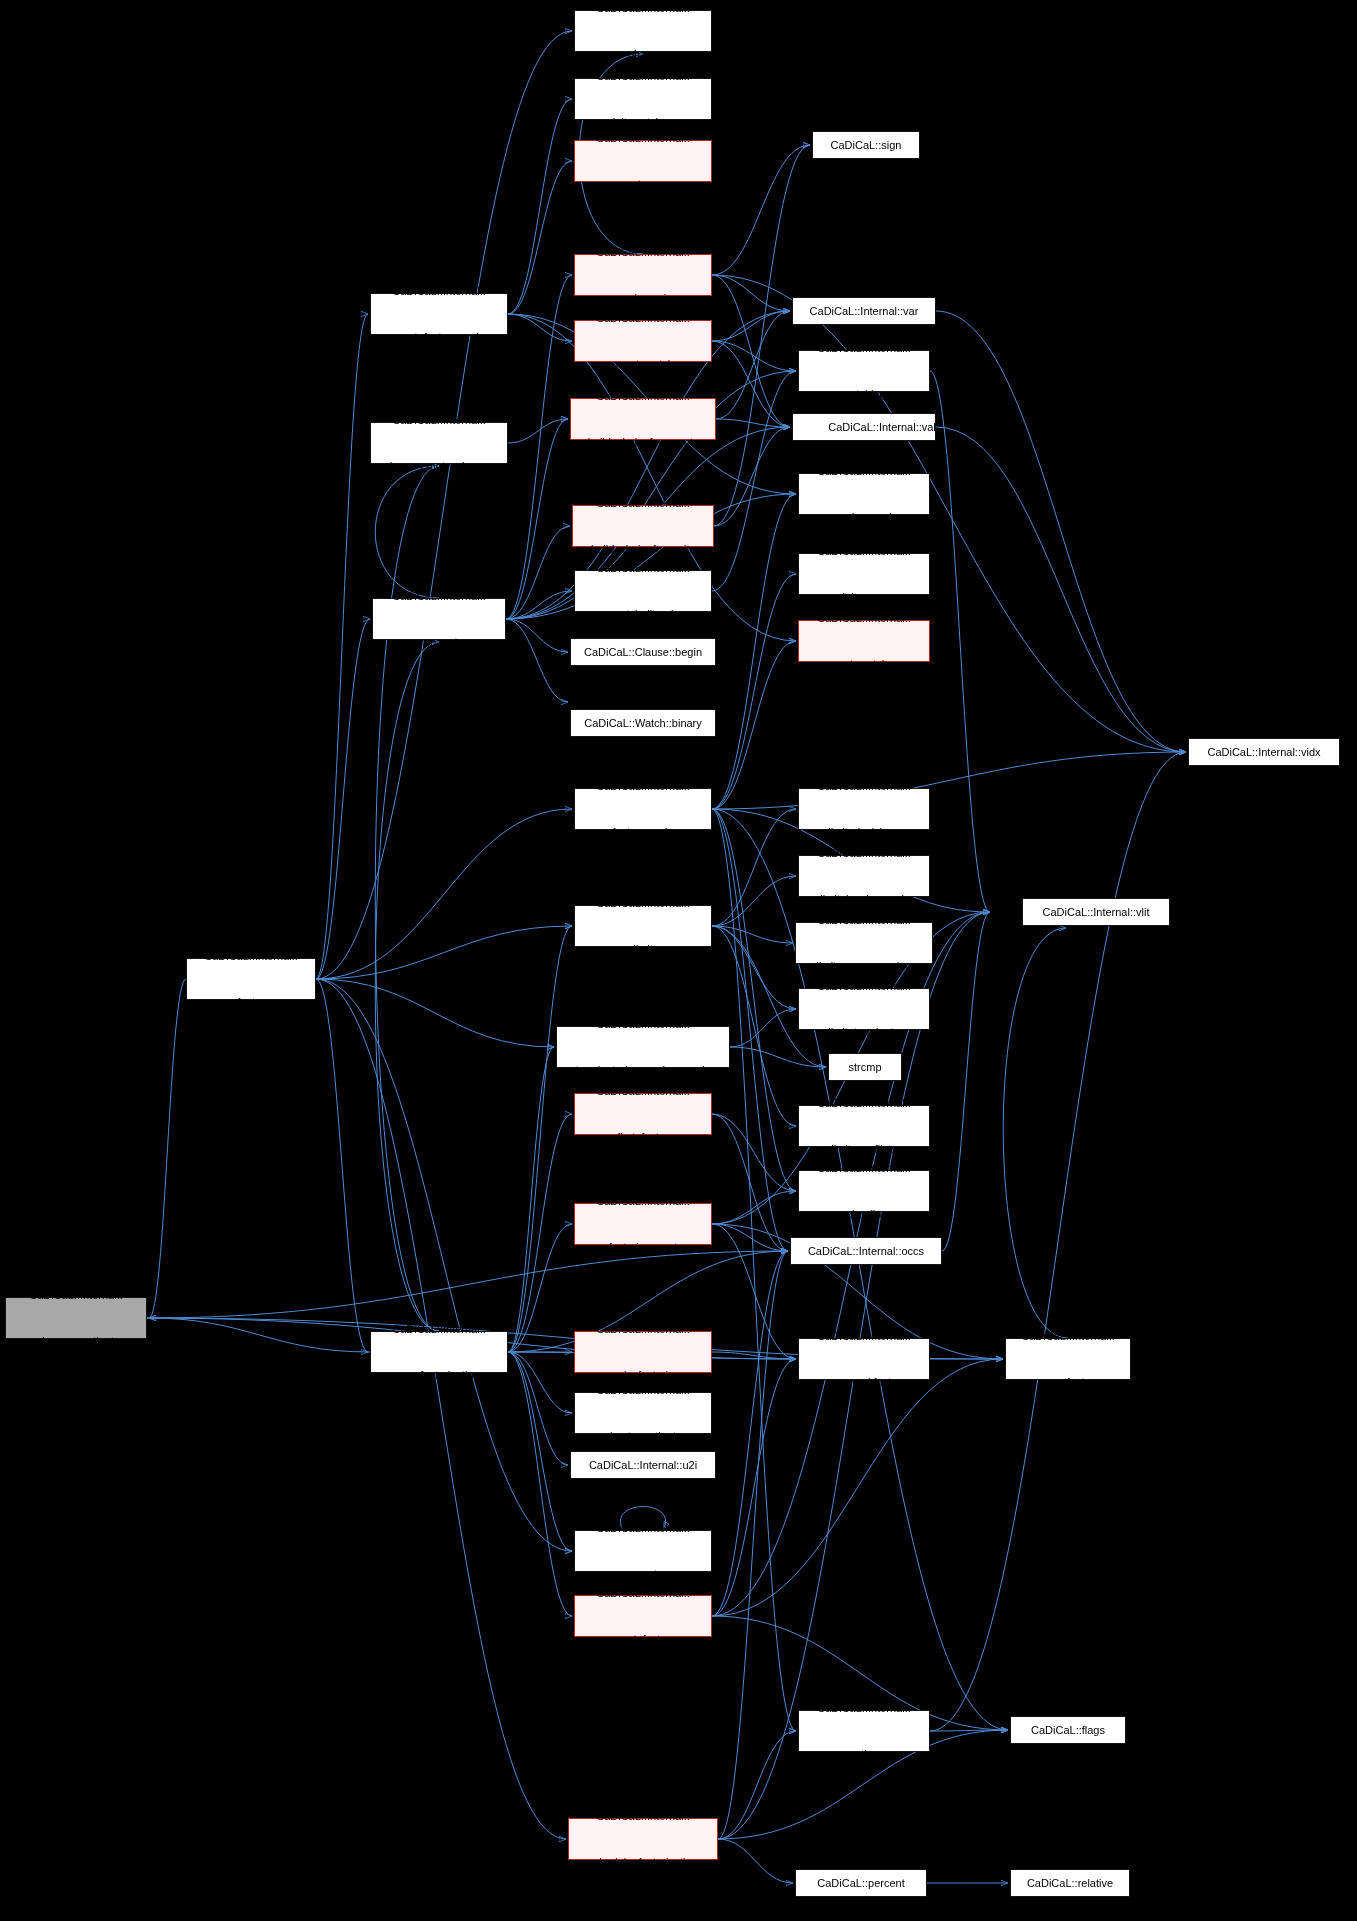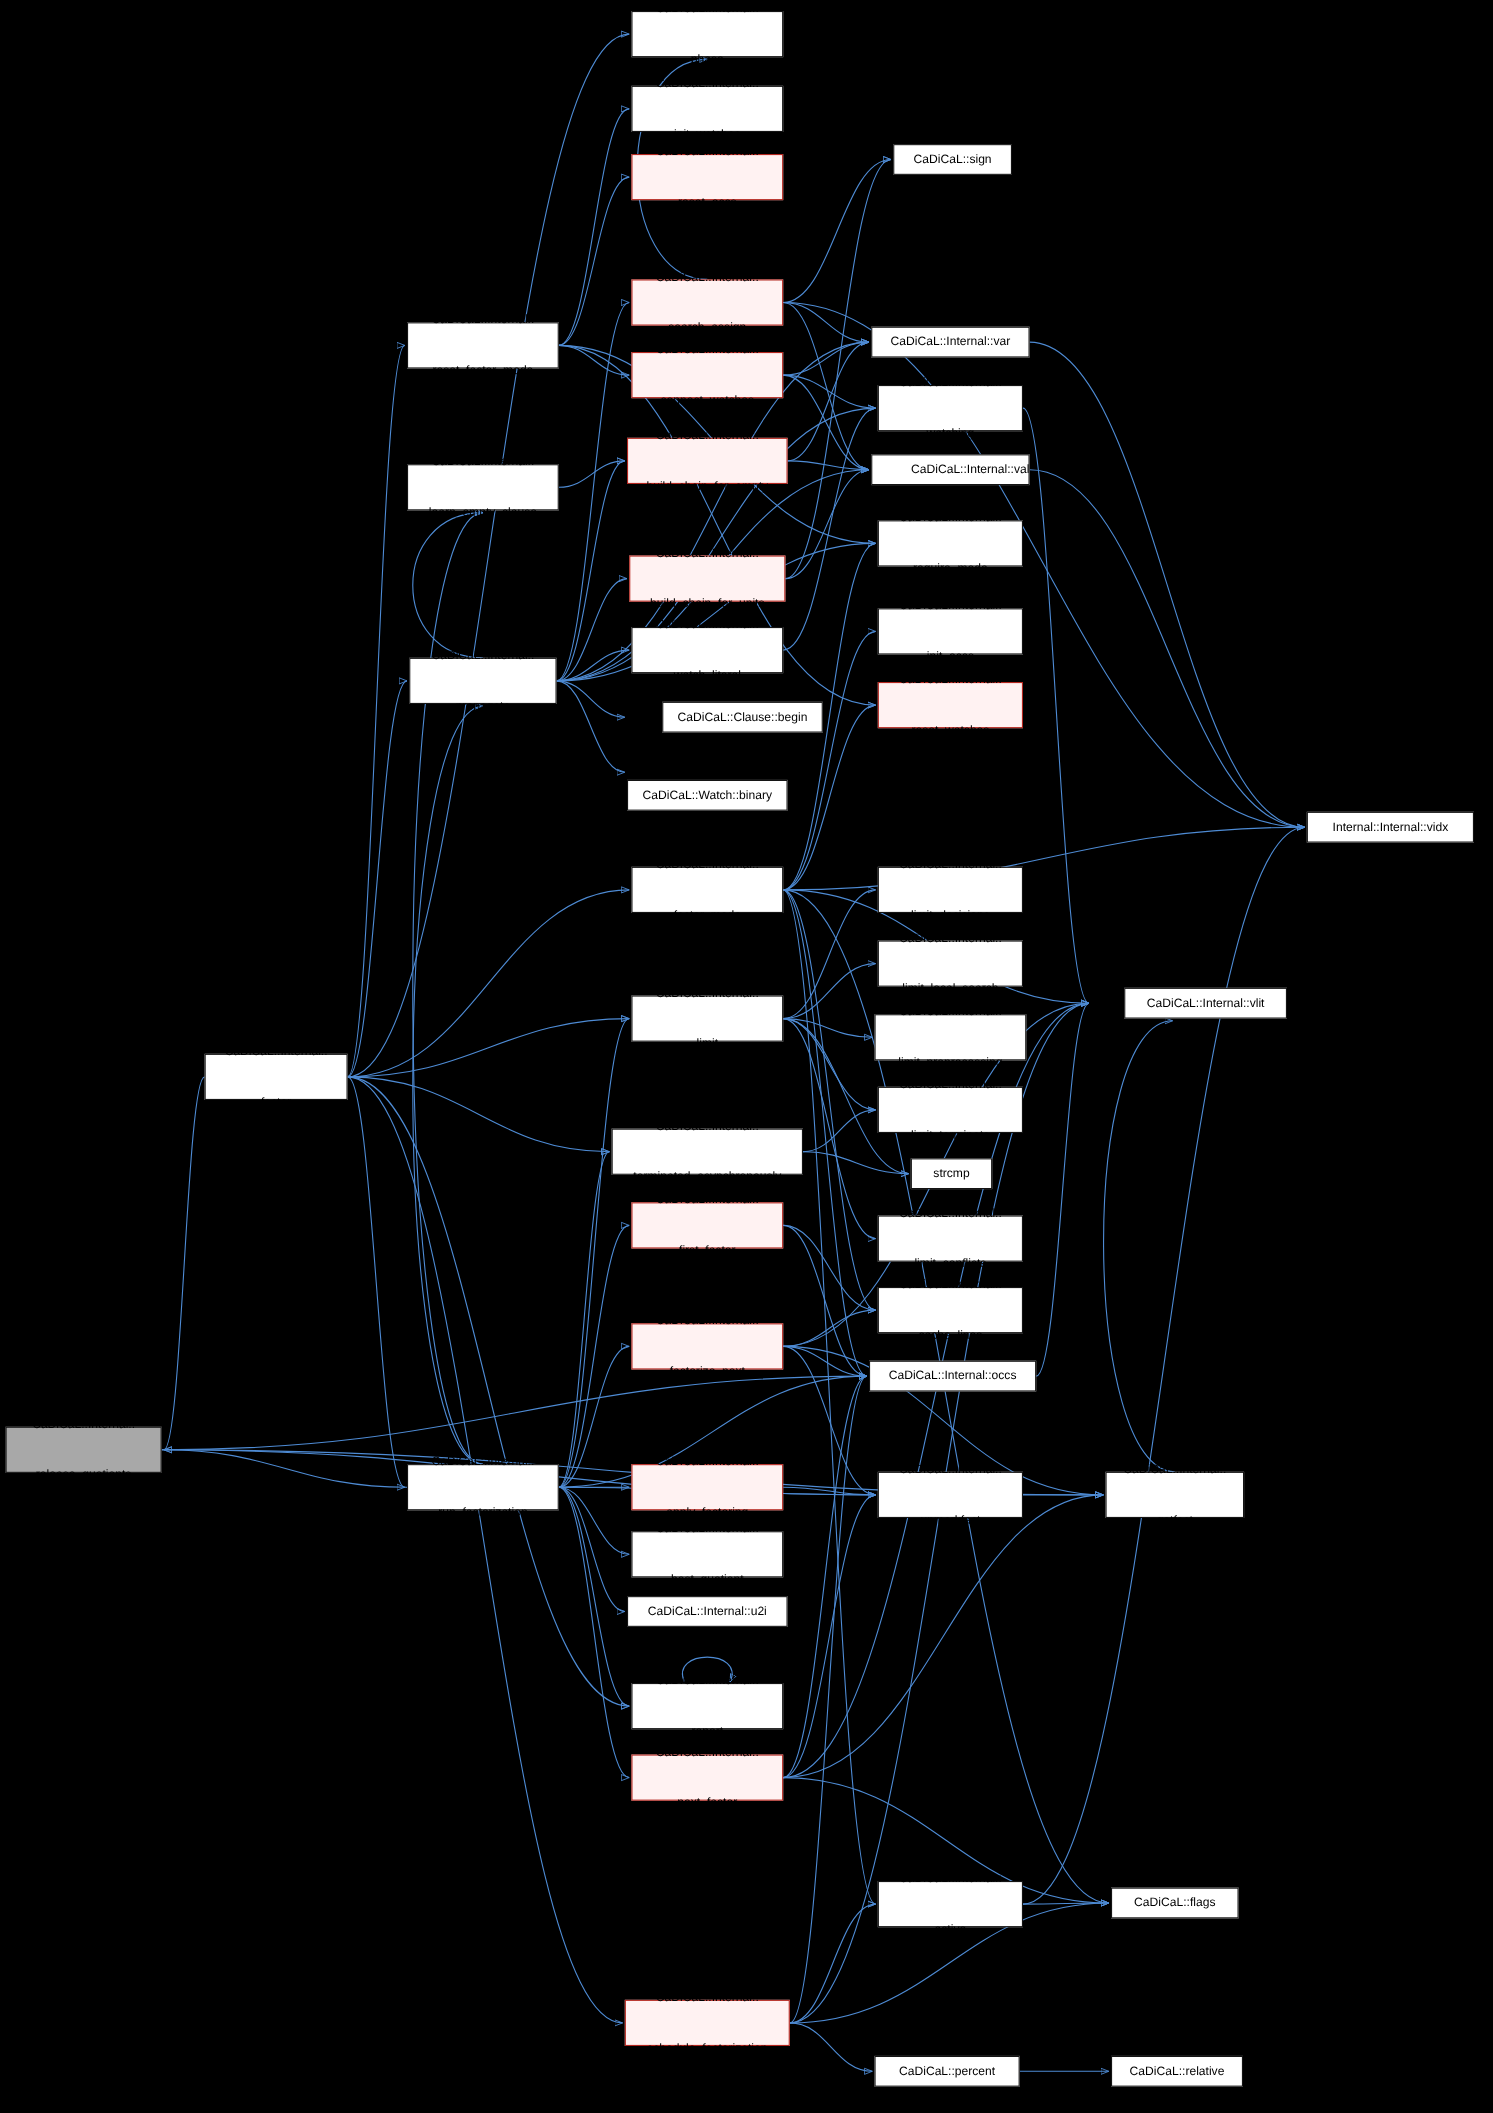--- a/index.html
+++ b/index.html
@@ -190,28 +190,28 @@
       <span>watch_literal</span>
     </div>
     <div class="node red" style="left: 798px; top: 620px; width: 132px; height: 42px;">
       <span>CaDiCaL::Internal::</span>
       <span>reset_watches</span>
     </div>
     <div class="node normal" style="left: 372px; top: 598px; width: 134px; height: 42px;">
       <span>CaDiCaL::Internal::</span>
       <span>propagate</span>
     </div>
-    <div class="node normal" style="left: 570px; top: 638px; width: 146px; height: 28px; margin-left: 32px;">
+    <div class="node normal" style="left: 570px; top: 638px; width: 146px; height: 28px;">
       <span>CaDiCaL::Clause::begin</span>
     </div>
     <div class="node normal" style="left: 570px; top: 688px; width: 146px; height: 28px; margin-top: 21px;">
       <span>CaDiCaL::Watch::binary</span>
     </div>
     <div class="node normal" style="left: 1188px; top: 738px; width: 152px; height: 28px;">
-      <span>Internal::Internal::vidx</span>
+      <span>CaDiCaL::Internal::vidx</span>
     </div>
     <div class="node normal" style="left: 574px; top: 788px; width: 138px; height: 42px;">
       <span>CaDiCaL::Internal::</span>
       <span>factor_mode</span>
     </div>
     <div class="node normal" style="left: 798px; top: 788px; width: 132px; height: 42px;">
       <span>CaDiCaL::Internal::</span>
       <span>limit_decisions</span>
     </div>
     <div class="node normal" style="left: 798px; top: 855px; width: 132px; height: 42px;">

